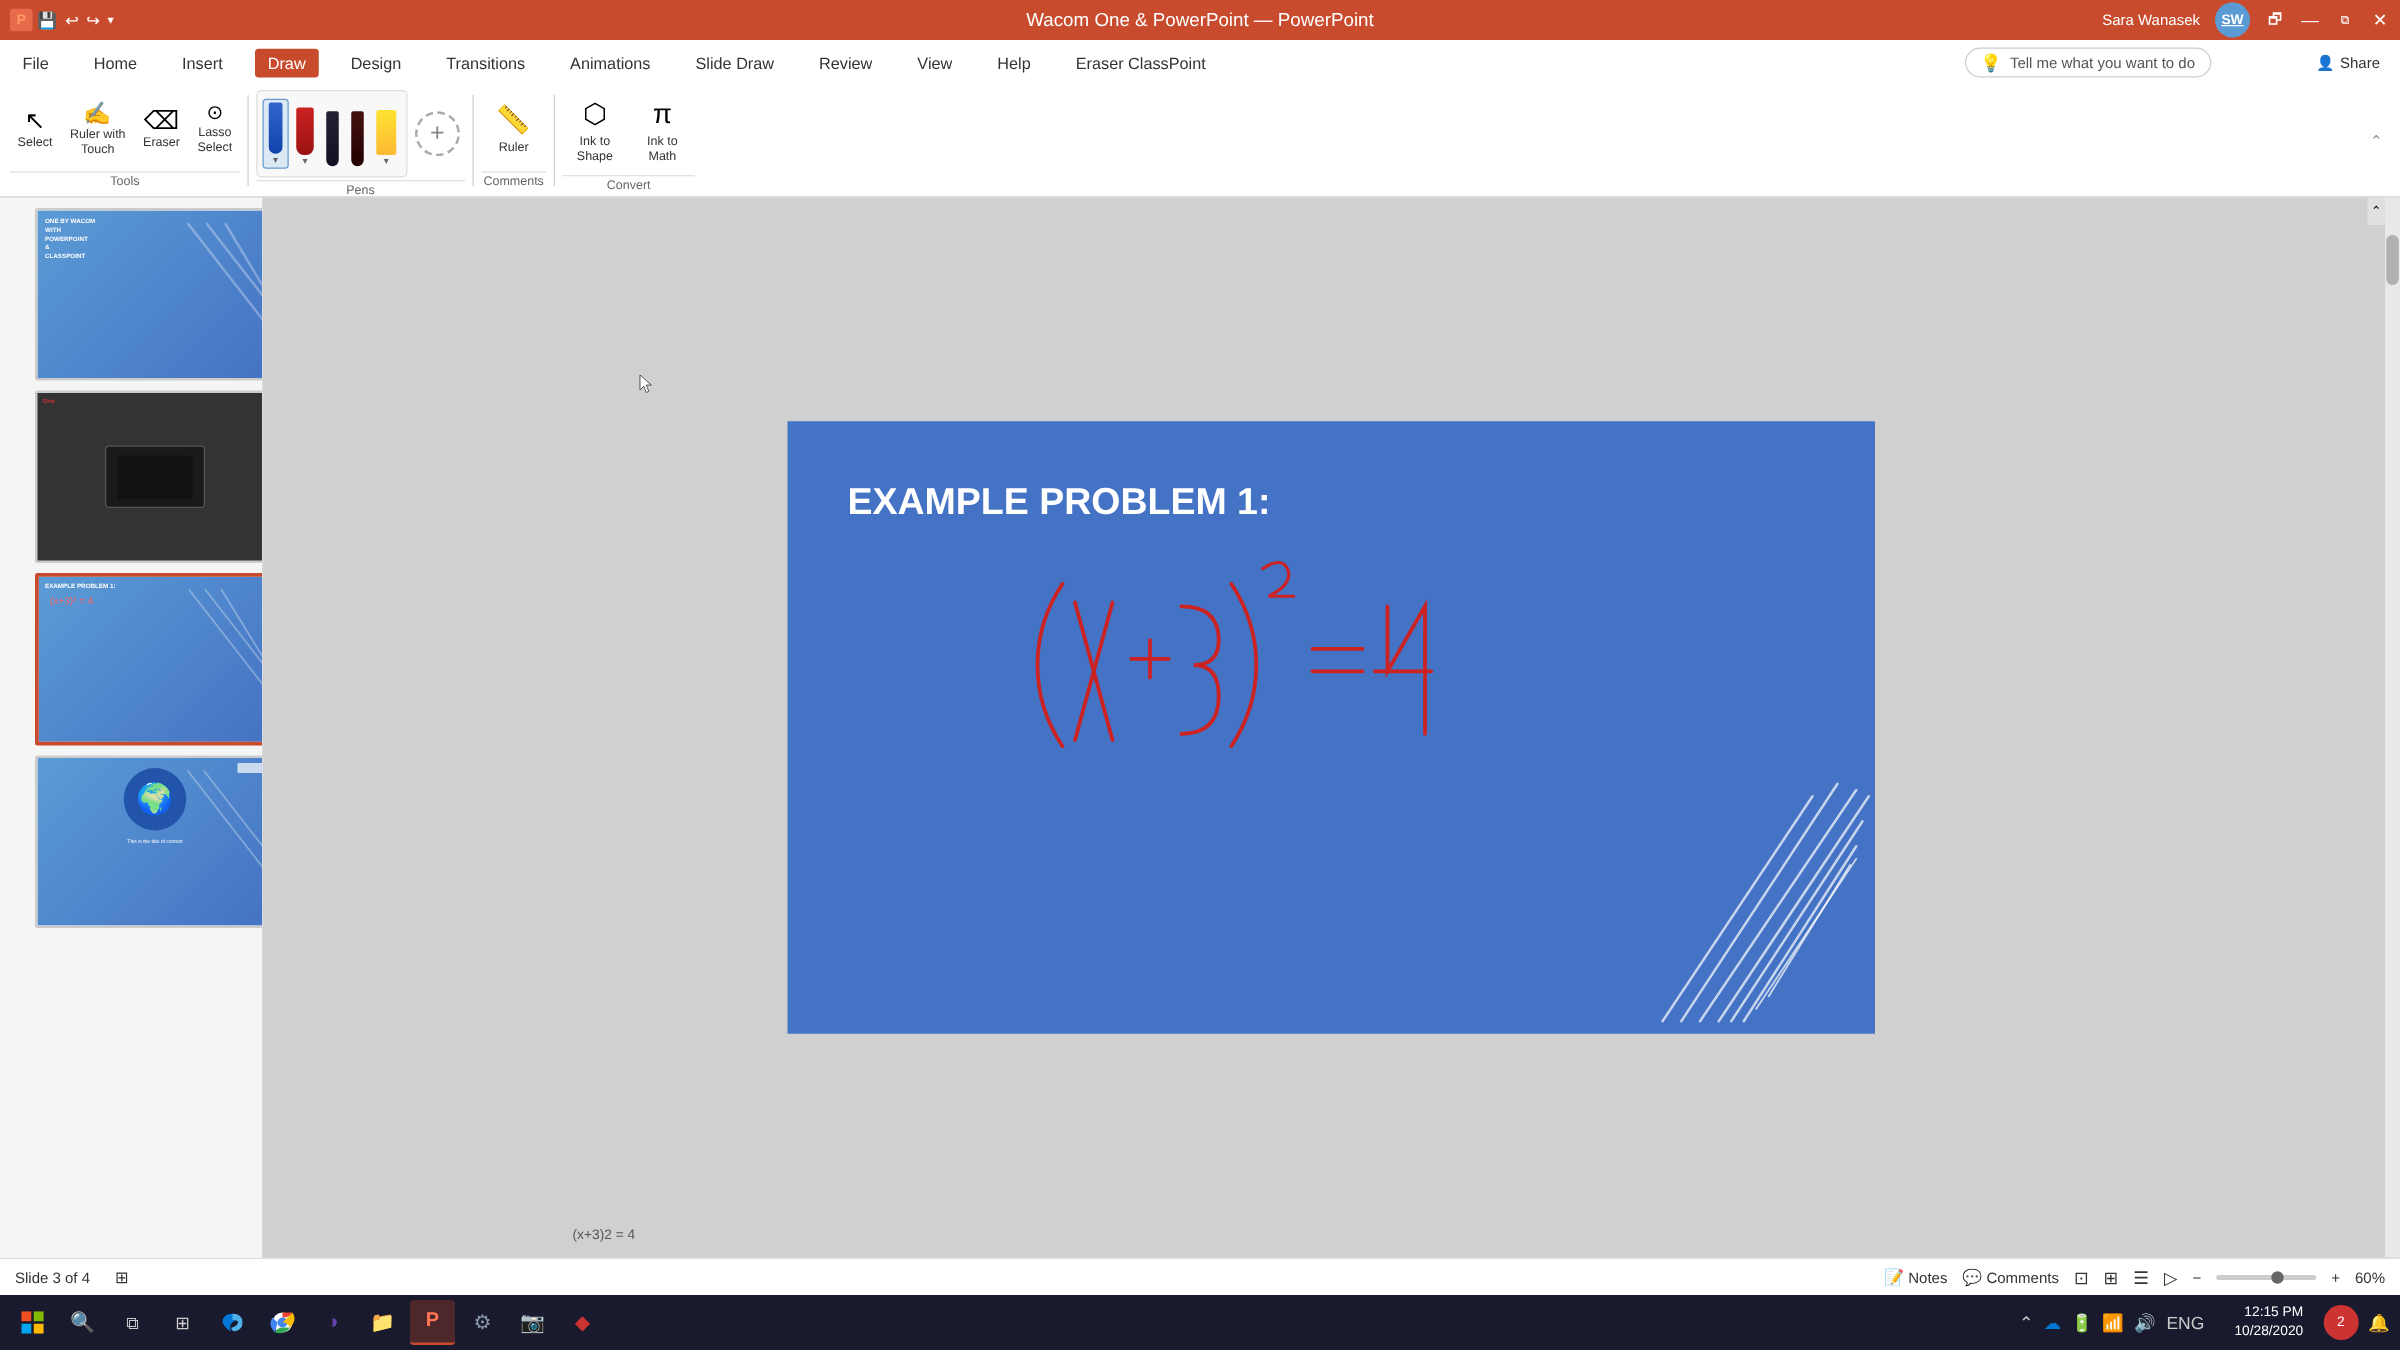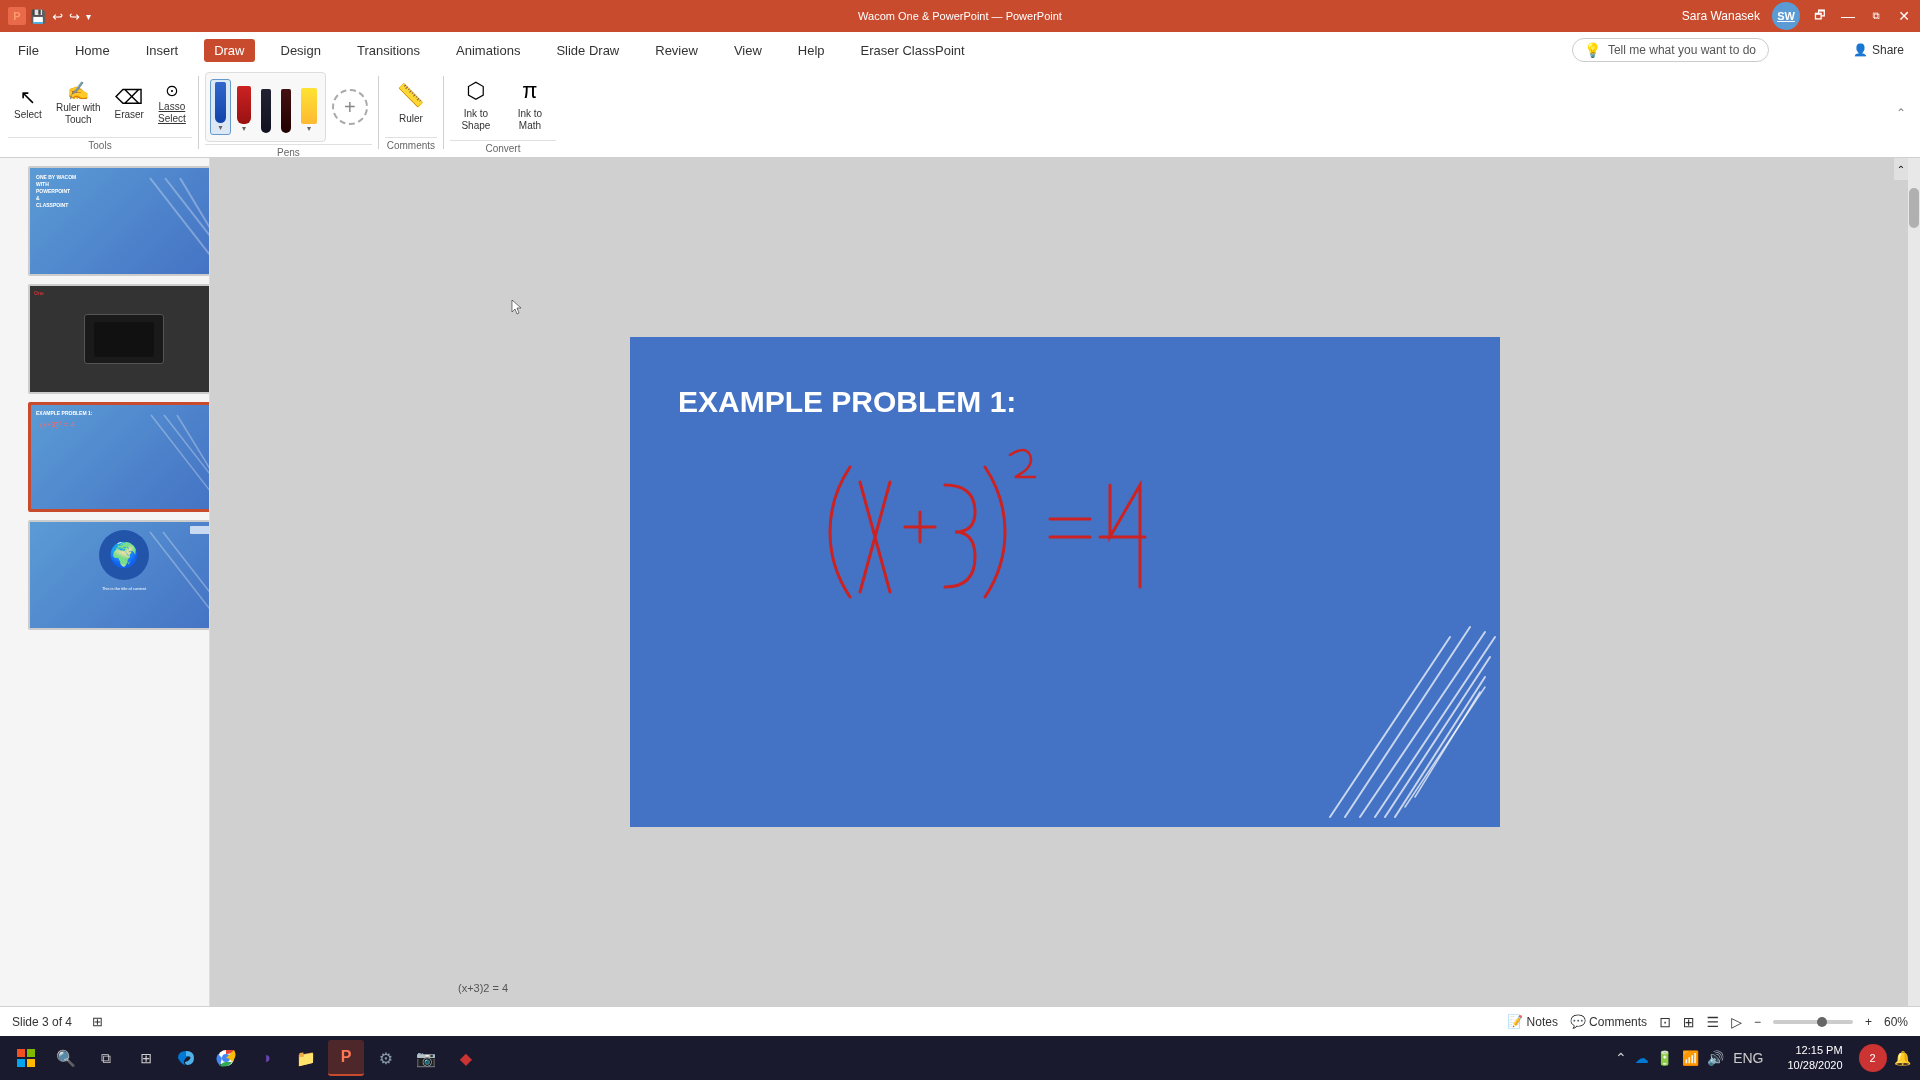--- a/index.html
+++ b/index.html
@@ -9,21 +9,21 @@
     #title-bar {
       height: 32px;
       background: #c84b2e;
       display: flex;
       align-items: center;
       justify-content: space-between;
       padding: 0 8px;
       color: white;
     }
     #title-bar .left { display: flex; align-items: center; gap: 4px; }
-    #title-bar .center { position: absolute; left: 50%; transform: translateX(-50%); font-size: 11px; }
+    #title-bar .center { position: absolute; left: 50%; transform: translateX(-50%); font-size: 15px; }
     #title-bar .right { display: flex; align-items: center; gap: 12px; font-size: 12px; }
     .title-icon { width: 18px; height: 18px; background: #e86a4a; border-radius: 2px; display: inline-flex; align-items: center; justify-content: center; font-size: 10px; }
     .window-btn { width: 16px; height: 16px; display: inline-flex; align-items: center; justify-content: center; cursor: pointer; font-size: 14px; }
     .quick-access { display: flex; gap: 6px; align-items: center; }
     .quick-access span { font-size: 14px; cursor: pointer; }
 
     
     #menu-bar {
       height: 36px;
       display: flex;
@@ -161,21 +161,21 @@
       background: #f5f5f5;
       overflow-y: auto;
       padding: 8px 6px;
       display: flex;
       flex-direction: column;
       gap: 8px;
       border-right: 1px solid #ddd;
     }
     .slide-thumb {
       width: 192px;
-      height: 110px;
+      height: 138px;
       border: 2px solid #ccc;
       border-radius: 2px;
       cursor: pointer;
       position: relative;
       overflow: hidden;
       background: #4472c4;
     }
     .slide-thumb.active { border-color: #c84b2e; border-width: 3px; }
     .slide-wrapper { position: relative; padding-left: 22px; }
     .slide-thumb-1 { background: linear-gradient(135deg, #5b9bd5 0%, #4472c4 100%); }
@@ -422,21 +422,21 @@
         <span class="icon" style="font-size:18px;">✍</span>
         <span class="label" style="white-space:pre;">Ruler with
 Touch</span>
       </div>
       <div class="tool-btn">
         <span class="icon">⌫</span>
         <span class="label">Eraser</span>
       </div>
       <div class="tool-btn">
         <span class="icon" style="font-size:16px;">⊙</span>
-        <span class="label" style="white-space:pre;text-decoration:underline;">Lasso
+        <span class="label" style="white-space:pre;">Lasso
 Select</span>
       </div>
     </div>
     <div class="toolbar-group-label">Tools</div>
   </div>
 
   <div class="toolbar-sep"></div>
 
   <div class="toolbar-group">
     <div class="toolbar-group-inner">

